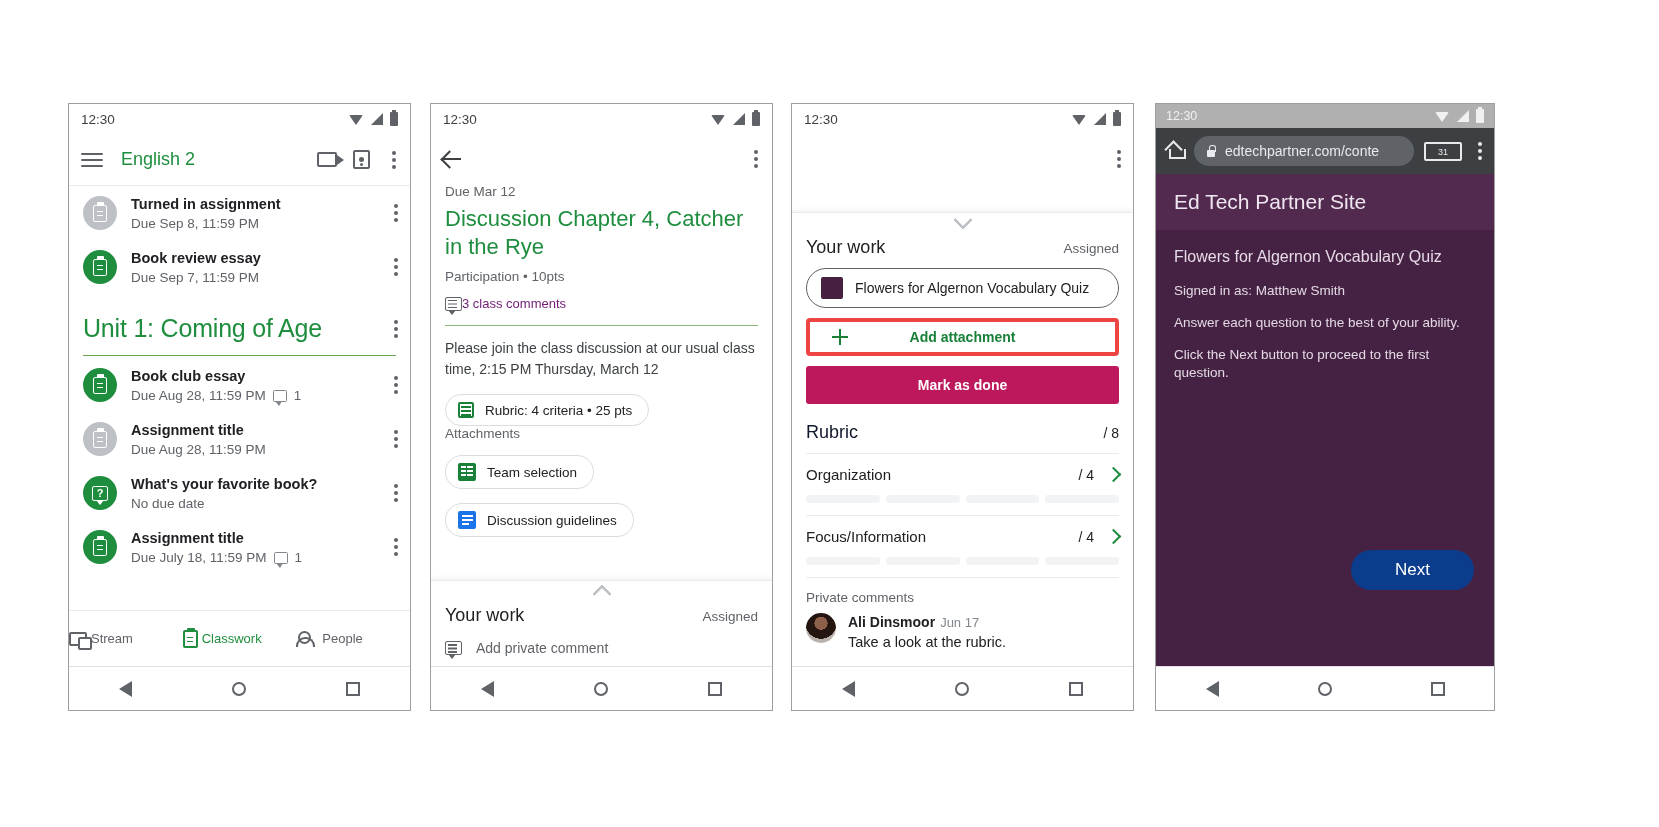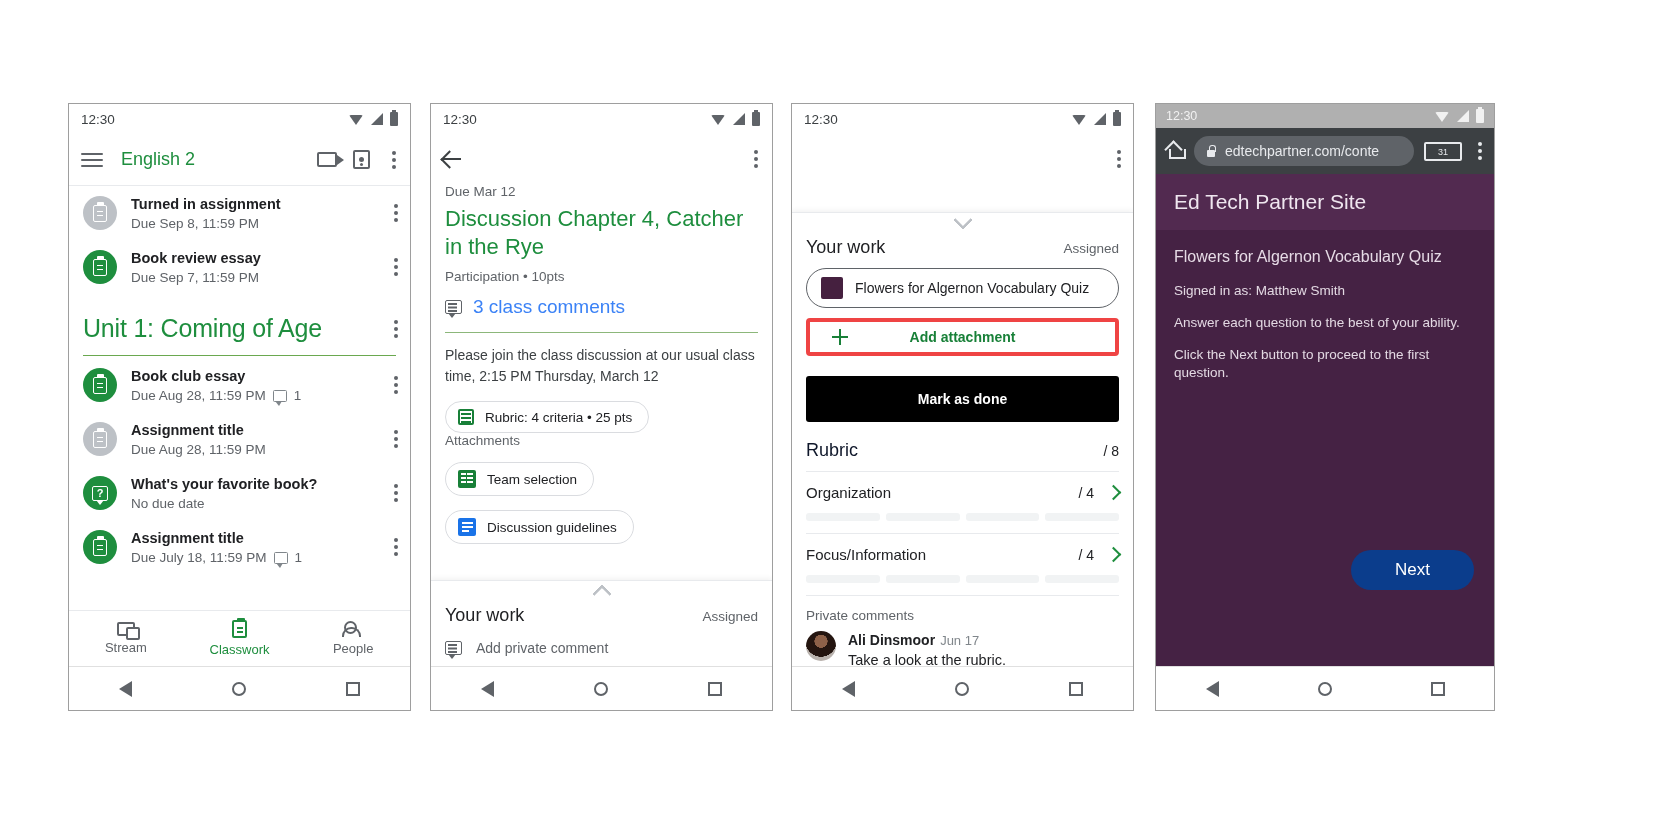--- a/index.html
+++ b/index.html
@@ -150,21 +150,21 @@
   .topic-head {
     display:flex; align-items:center; padding: 20px 10px 6px 14px;
   }
   .topic-title { flex:1; color:#1e8e3e; font-size: 25px; letter-spacing: -0.2px; }
   .topic-rule { height: 1px; background: #6aa84f; margin: 6px 14px 2px 14px; }
 
   .bottomtabs {
     height: 56px; flex: none; border-top: 1px solid #e8eaed;
     display:flex; align-items:center;
   }
-  .tab { flex:1; display:flex; flex-direction:column; align-items:center; gap: 4px; cursor:pointer; }
+  .tab { flex:1; display:flex; flex-direction:row; align-items:center; gap: 4px; cursor:pointer; }
   .tab-label { font-size: 13px; color: #5f6368; }
   .tab.active .tab-label { color: #1e8e3e; }
   .ic-stream {
     width: 18px; height: 14px; border: 2px solid #5f6368; border-radius: 2px; position: relative;
   }
   .ic-stream::after {
     content:""; position:absolute; right:-7px; bottom:-6px; width:10px; height:9px;
     border: 2px solid #5f6368; border-radius: 2px; background:#fff;
   }
   .ic-classwork {
@@ -194,21 +194,21 @@
     content:""; position:absolute; left:0; top:9px; width:18px; height:2px; background:#3c4043;
   }
   .ic-back::after {
     content:""; position:absolute; left:0px; top:4px; width:11px; height:11px;
     border-left:2px solid #3c4043; border-bottom:2px solid #3c4043; transform: rotate(45deg);
   }
   .p2-body { flex:1; padding: 0 14px; overflow:hidden; }
   .due { font-size: 13.5px; color: #5f6368; }
   .asg-title { color:#1e8e3e; font-size: 22px; line-height: 28px; margin-top: 6px; }
   .meta { font-size: 13.5px; color:#5f6368; margin-top: 8px; }
-  .cmtline { display:flex; align-items:center; gap: 11px; margin-top: 12px; font-size: 19px; color:#3b82f6; }
+  .cmtline { display:flex; align-items:center; margin-top: 12px; font-size: 13px; color:#701a75; }
   .cmt-ic2 {
     width: 17px; height: 14px; border: 1.8px solid #5f6368; border-radius: 2px; position: relative; flex:none;
   }
   .cmt-ic2::before {
     content:""; position:absolute; left:2px; top:2px; width:9px; height:1.5px; background:#5f6368;
     box-shadow: 0 3.5px 0 0 #5f6368, 0 7px 0 0 #5f6368;
   }
   .cmt-ic2::after {
     content:""; position:absolute; left:2px; bottom:-5px;
     border-left: 4px solid transparent; border-right: 4px solid transparent;
@@ -292,22 +292,22 @@
     font-size: 14px; color:#188038; font-weight: bold;
     position: relative;
   }
   .plus {
     position:absolute; left: 22px; width: 16px; height: 16px;
   }
   .plus::before { content:""; position:absolute; left:0; top:7px; width:16px; height:2px; background:#188038; }
   .plus::after  { content:""; position:absolute; left:7px; top:0; width:2px; height:16px; background:#188038; }
   .btn-green {
     display:flex; align-items:center; justify-content:center;
-    background:#000000; color:#fff; height: 46px; border-radius: 3px;
-    margin-top: 20px; font-size: 14px; font-weight: bold;
+    background:#be185d; color:#fff; height: 38px; border-radius: 3px;
+    margin-top: 10px; font-size: 14px; font-weight: bold;
   }
   .rub-head { display:flex; align-items:baseline; margin-top: 18px; }
   .rub-title { flex:1; font-size: 18px; color:#0f172a; }
   .rub-total { font-size: 14px; color:#202124; }
   .rub-rule { height:1px; background:#e8eaed; margin-top: 10px; }
   .crit { padding-top: 12px; }
   .crit-row { display:flex; align-items:center; }
   .crit-name { flex:1; font-size: 15px; color:#202124; }
   .crit-score { font-size: 14px; color:#202124; margin-right: 14px; }
   .chev-right {

